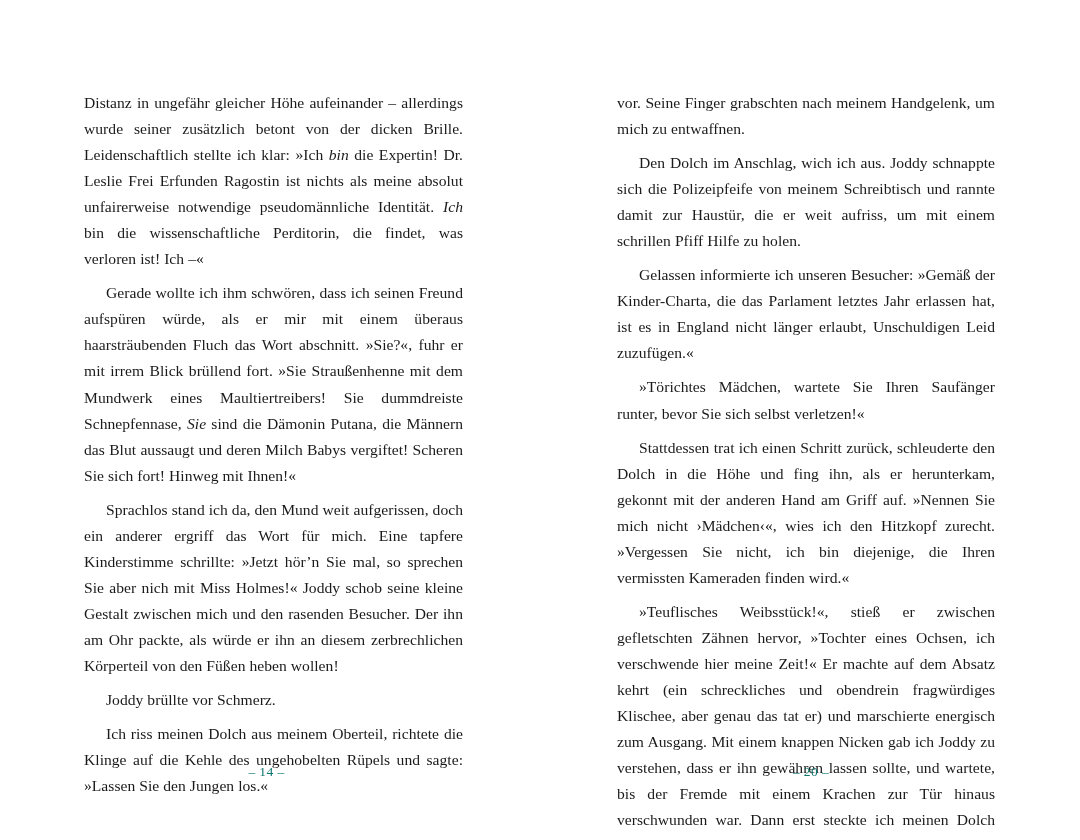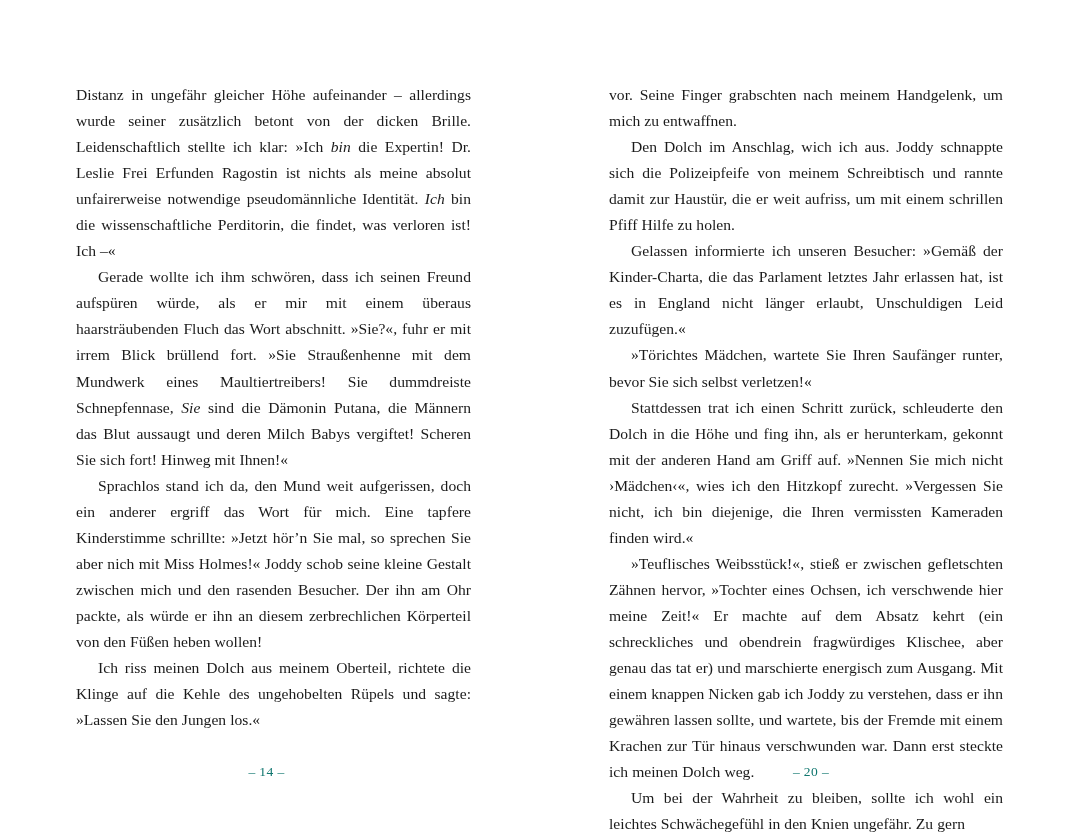--- a/index.html
+++ b/index.html
@@ -36,21 +36,21 @@
     text-justify: inter-word;
     font-size: 15.6px;
     line-height: 26.05px;
     letter-spacing: 0.02px;
     word-spacing: 0.1px;
     -webkit-hyphens: none;
     hyphens: none;
   }
   .page-recto .textblock { width: 394px; }
   .textblock p {
-    margin: 0;
+    margin: 8px;
     text-indent: 22px;
   }
   .textblock p.cont { text-indent: 0; }
   .textblock i { font-style: italic; }
   .folio {
     position: absolute;
     left: 0;
     right: 0;
     top: 762px;
     text-align: center;
@@ -65,20 +65,21 @@
 </head>
 <body>
 
 <div class="spread">
 
   <div class="page page-verso">
     <div class="textblock">
         <p class="cont"><span>Distanz in ungefähr gleicher Höhe aufeinander – allerdings wurde seiner zusätzlich betont von der dicken Brille. Leidenschaftlich stellte ich klar: »Ich </span><i>bin</i><span> die Expertin! Dr. Leslie Frei Erfunden Ragostin ist nichts als meine absolut unfairerweise notwendige pseudomännliche Identität. </span><i>Ich</i><span> bin die wissenschaftliche Perditorin, die findet, was verloren ist! Ich –«</span></p>
         <p><span>Gerade wollte ich ihm schwören, dass ich seinen Freund aufspüren würde, als er mir mit einem überaus haarsträubenden Fluch das Wort abschnitt. »Sie?«, fuhr er mit irrem Blick brüllend fort. »Sie Straußenhenne mit dem Mundwerk eines Maultiertreibers! Sie dummdreiste Schnepfennase, </span><i>Sie</i><span> sind die Dämonin Putana, die Männern das Blut aussaugt und deren Milch Babys vergiftet! Scheren Sie sich fort! Hinweg mit Ihnen!«</span></p>
         <p><span>Sprachlos stand ich da, den Mund weit aufgerissen, doch ein anderer ergriff das Wort für mich. Eine tapfere Kinderstimme schrillte: »Jetzt hör’n Sie mal, so sprechen Sie aber nich mit Miss Holmes!« Joddy schob seine kleine Gestalt zwischen mich und den rasenden Besucher. Der ihn am Ohr packte, als würde er ihn an diesem zerbrechlichen Körperteil von den Füßen heben wollen!</span></p>
+        <p><span>Joddy brüllte vor Schmerz.</span></p>
         <p><span>Ich riss meinen Dolch aus meinem Oberteil, richtete die Klinge auf die Kehle des ungehobelten Rüpels und sagte: »Lassen Sie den Jungen los.«</span></p>
       </div>
     <div class="folio">– 14 –</div>
   </div>
 
   <div class="page page-recto">
     <div class="textblock">
         <p class="cont"><span>vor. Seine Finger grabschten nach meinem Handgelenk, um mich zu entwaffnen.</span></p>
         <p><span>Den Dolch im Anschlag, wich ich aus. Joddy schnappte sich die Polizeipfeife von meinem Schreibtisch und rannte damit zur Haustür, die er weit aufriss, um mit einem schrillen Pfiff Hilfe zu holen.</span></p>
         <p><span>Gelassen informierte ich unseren Besucher: »Gemäß der Kinder-Charta, die das Parlament letztes Jahr erlassen hat, ist es in England nicht länger erlaubt, Unschuldigen Leid zuzufügen.«</span></p>

